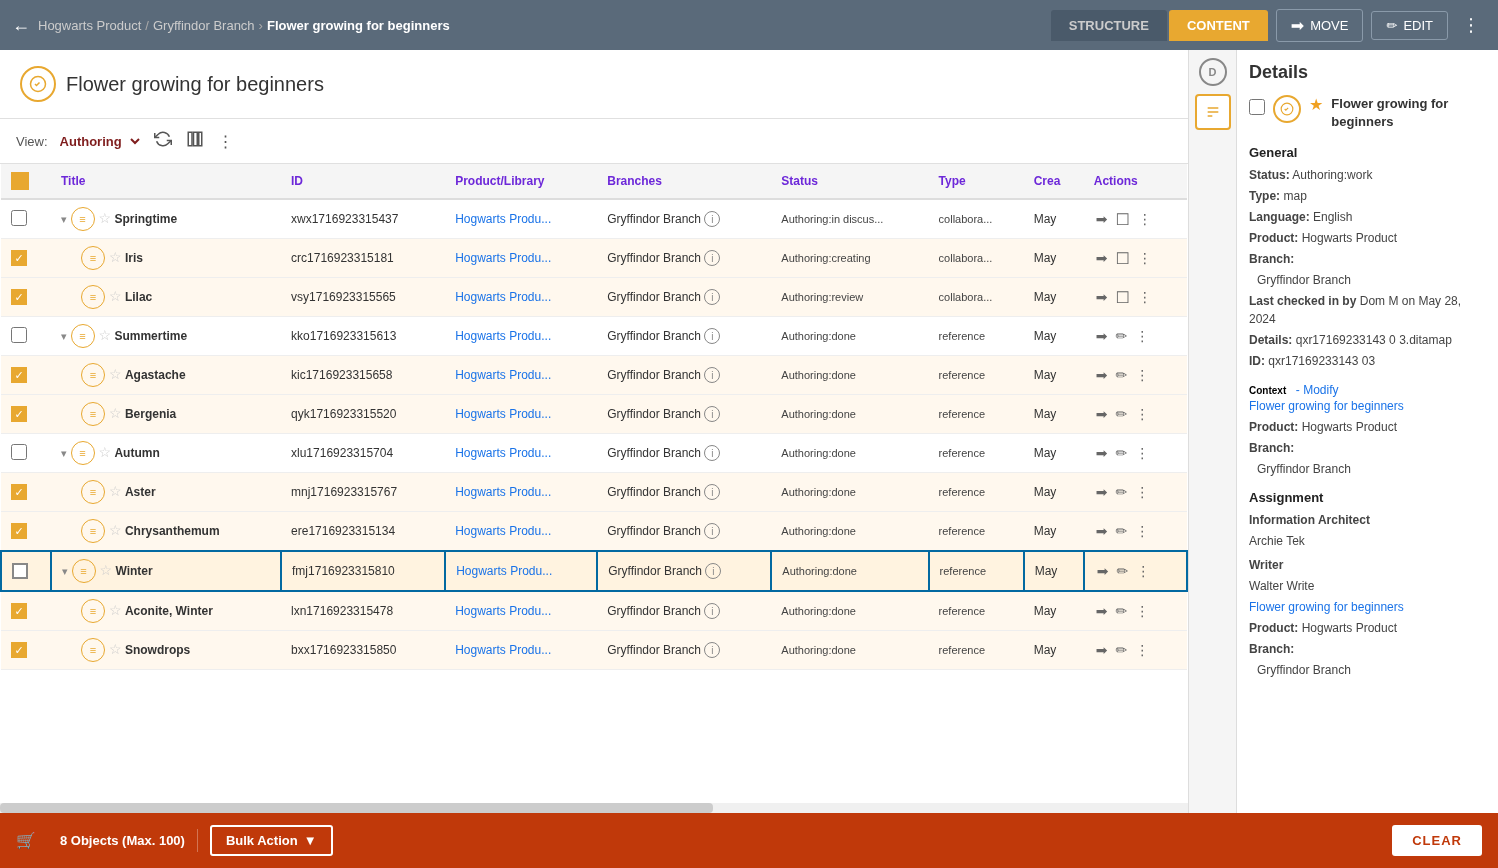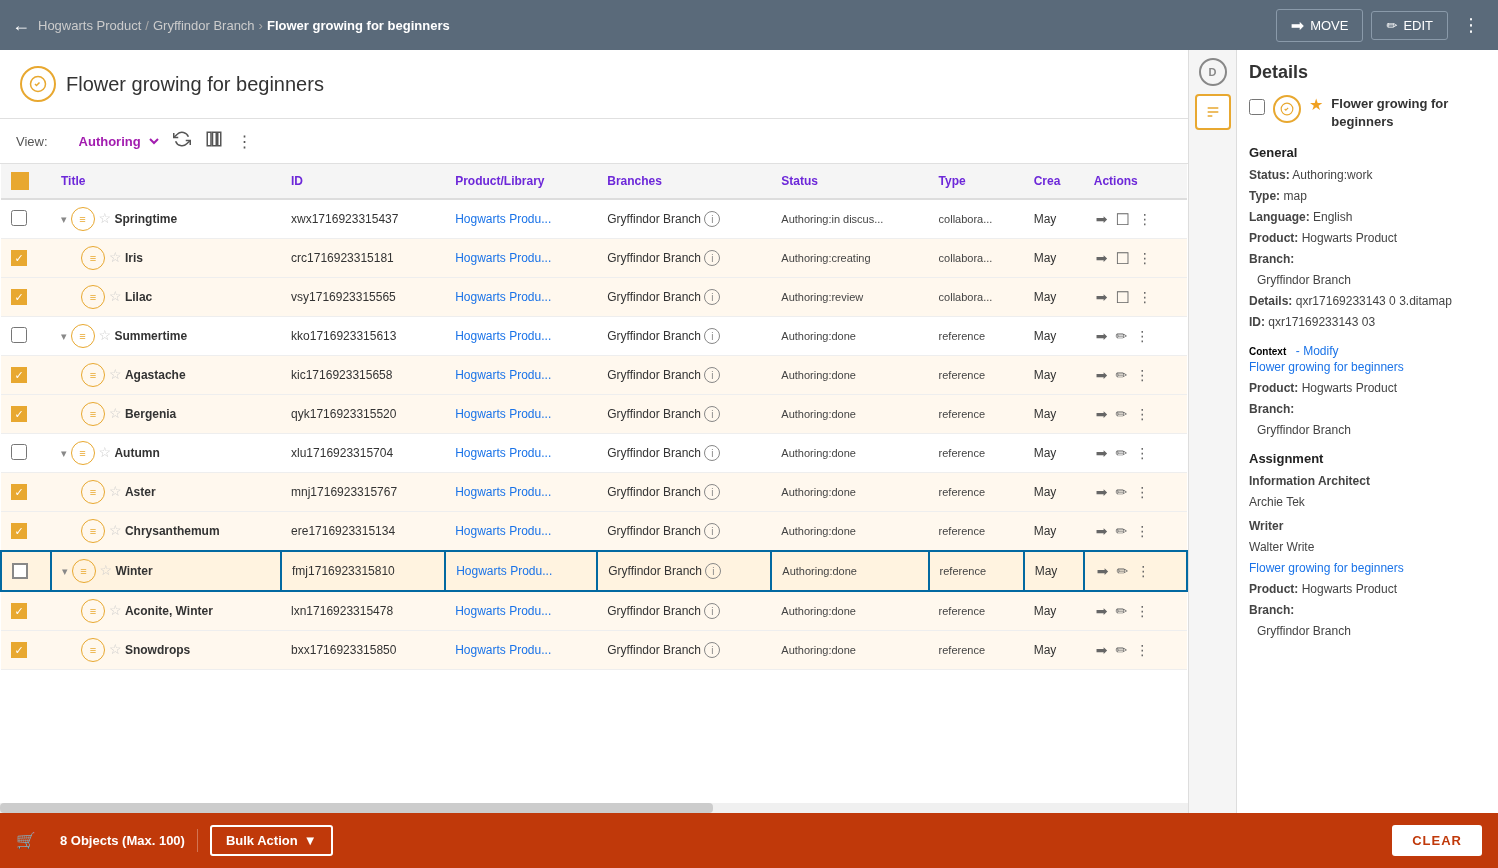--- a/index.html
+++ b/index.html
@@ -29,21 +29,21 @@
 
     
     .page-header { padding: 16px 20px; display: flex; align-items: center; gap: 10px; border-bottom: 1px solid #e0e0e0; }
     .page-icon { width: 36px; height: 36px; border-radius: 50%; border: 2px solid #e8a830; display: flex; align-items: center; justify-content: center; color: #e8a830; font-size: 14px; }
     .page-title { font-size: 20px; font-weight: normal; color: #333; }
 
     
     .table-toolbar { display: flex; align-items: center; padding: 8px 16px; border-bottom: 1px solid #e0e0e0; gap: 8px; }
     .results-text { font-size: 13px; color: #555; flex: 1; }
     .view-label { font-size: 13px; color: #555; }
-    .view-select { font-size: 13px; border: none; background: none; color: #a21caf; cursor: pointer; font-weight: bold; margin-left: 19px; }
+    .view-select { font-size: 13px; border: none; background: none; color: #7f1d1d; cursor: pointer; font-weight: bold; }
     .toolbar-icon-btn { background: none; border: none; cursor: pointer; color: #555; font-size: 16px; padding: 3px; }
 
     
     .table-container { flex: 1; overflow-y: auto; overflow-x: auto; }
     table { width: 100%; border-collapse: collapse; }
     thead tr { background: #f5f5f5; border-bottom: 2px solid #ddd; }
     th { padding: 8px 10px; text-align: left; font-size: 12px; color: #6d28d9; font-weight: bold; white-space: nowrap; cursor: pointer; user-select: none; }
     th:first-child { width: 50px; }
     td { padding: 7px 10px; border-bottom: 1px solid #eee; font-size: 12px; color: #333; vertical-align: middle; white-space: nowrap; }
     .selected-row td { background: #fff8ee; }
@@ -106,20 +106,24 @@
 <body>
 
 <div class="top-nav">
   <button class="back-btn">←</button>
   <div class="breadcrumb">
     <span style="color:#ccc;cursor:pointer;">Hogwarts Product</span>
     <span class="sep">/</span>
     <span style="color:#ccc;cursor:pointer;">Gryffindor Branch</span>
     <span class="sep">›</span>
     <span class="current">Flower growing for beginners</span>
+  </div>
+  <div class="nav-tabs">
+    <button class="nav-tab structure">STRUCTURE</button>
+    <button class="nav-tab active" style="background:#e8a830;">CONTENT</button>
   </div>
   <button class="nav-action">
     <span style="font-size:16px;">➡</span>
     <span>MOVE</span>
   </button>
   <button class="nav-action">
     <span>✏</span>
     <span>EDIT</span>
   </button>
   <span class="three-dots">⋮</span>
@@ -432,20 +436,24 @@
       </div>
       <div class="detail-row">
         <span class="detail-label">Product:</span>
         <span>Hogwarts Product</span>
       </div>
       <div class="detail-row">
         <span class="detail-label">Branch:</span>
       </div>
       <div class="detail-row" style="padding-left:8px;">Gryffindor Branch</div>
       <div class="detail-row">
+        <span class="detail-label">Last checked in by</span>
+        <span>Dom M on May 28, 2024</span>
+      </div>
+      <div class="detail-row">
         <span class="detail-label">Details:</span>
         <span>qxr17169233143 0 3.ditamap</span>
       </div>
       <div class="detail-row">
         <span class="detail-label">ID:</span>
         <span>qxr17169233143 03</span>
       </div>
 
       <div style="margin-top:12px;">
         <span class="context-title">Context</span>

